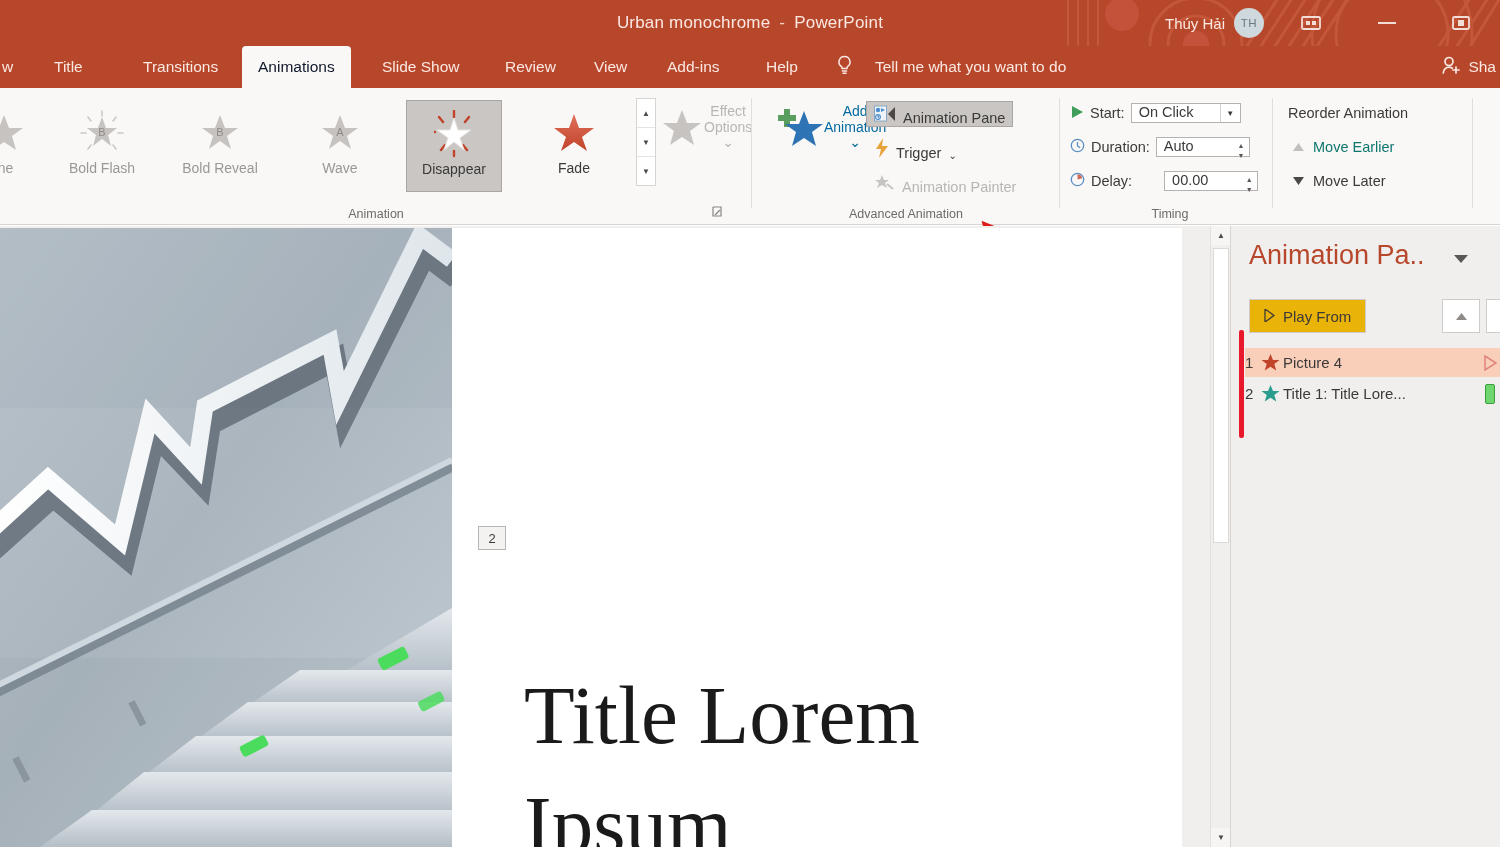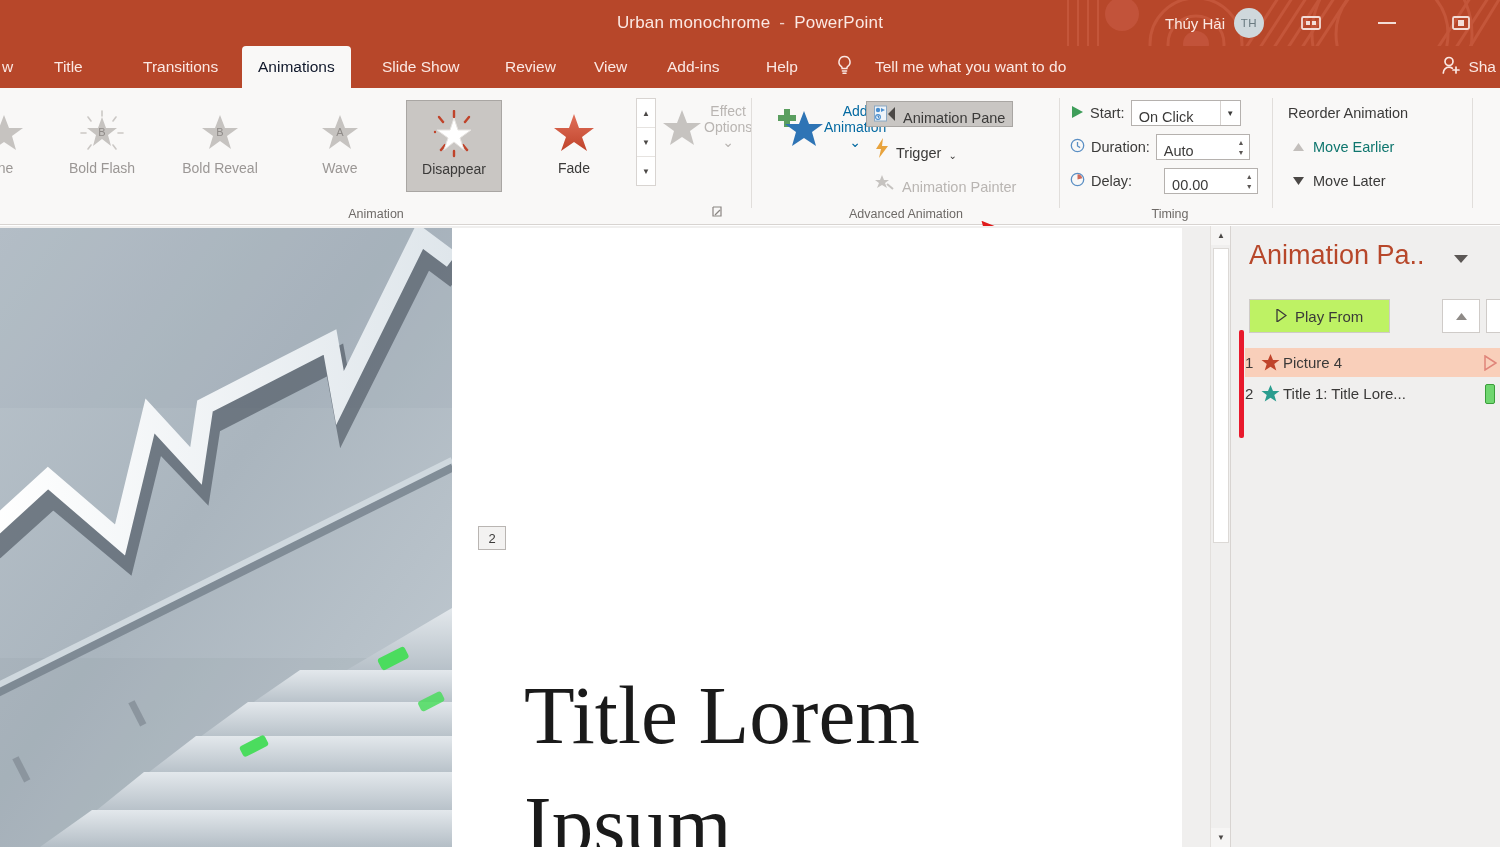--- a/index.html
+++ b/index.html
@@ -124,22 +124,22 @@
   }
   .smbtn.active { background: #c9c6c3; border: 1px solid #a9a6a3; }
   .smbtn.disabled { color: #b9b5b2; }
 
   
   .tm-row {
     position: absolute; height: 26px; display: flex; align-items: center;
     gap: 6px; font-size: 14.5px; color: #3b3a39; white-space: nowrap;
   }
   .tm-input {
-    height: 26px; border: 1px solid #b5b1ae; background: #fff;
-    display: flex; align-items: flex-end; font-size: 14.5px;
+    height: 20px; border: 1px solid #b5b1ae; background: #fff;
+    display: flex; align-items: flex-start; font-size: 14.5px;
     color: #3b3a39; padding-left: 7px; position: relative;
   }
   .spin {
     position: absolute; right: 2px; top: 2px; width: 12px; height: 20px;
     display: flex; flex-direction: column; align-items: center;
     justify-content: space-around; font-size: 7px; color: #5b5755;
   }
   .combo-arrow {
     position: absolute; right: 0; top: 0; width: 20px; height: 100%;
     border-left: 1px solid #d6d2cf; display: flex;
@@ -196,22 +196,22 @@
   }
   .pane-title {
     position: absolute; left: 18px; top: 14px; font-size: 27px;
     color: #b7472a; white-space: nowrap;
   }
   .pane-caret {
     position: absolute; left: 222px; top: 26px; font-size: 13px; color: #5b5755;
   }
   .playfrom {
     position: absolute; left: 18px; top: 73px; height: 34px; min-width: 112px;
-    background: #bef264; border: 1px solid #cfcbc8;
-    display: flex; align-items: center; gap: 8px; padding: 0 26px;
+    background: #eab308; border: 1px solid #cfcbc8;
+    display: flex; align-items: center; gap: 8px; padding: 0 14px;
     font-size: 15px; color: #3b3a39; white-space: nowrap;
   }
   .pane-upbtn {
     position: absolute; left: 211px; top: 73px; width: 38px; height: 34px;
     background: #fff; border: 1px solid #cfcbc8;
     display: flex; align-items: center; justify-content: center;
     font-size: 10px; color: #6b6765;
   }
   .pane-dnbtn {
     position: absolute; left: 255px; top: 73px; width: 38px; height: 34px;

